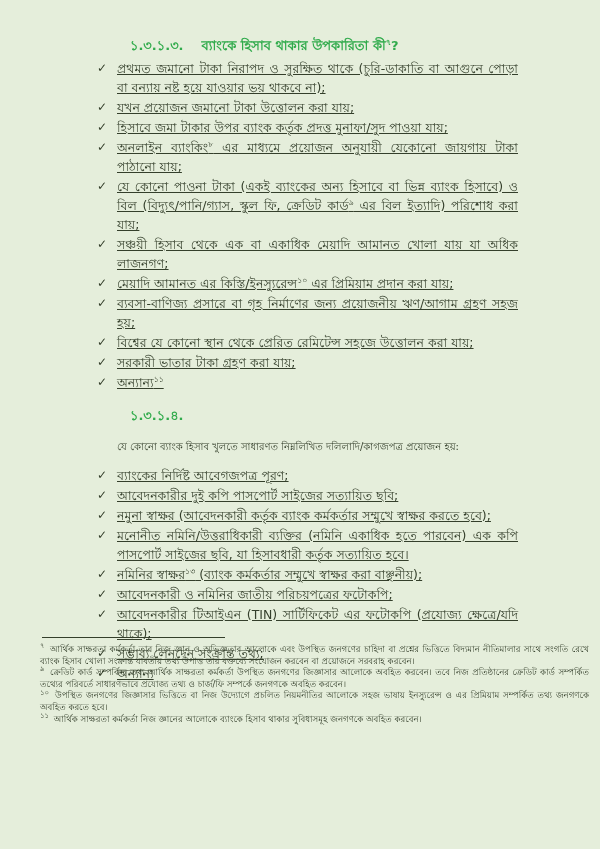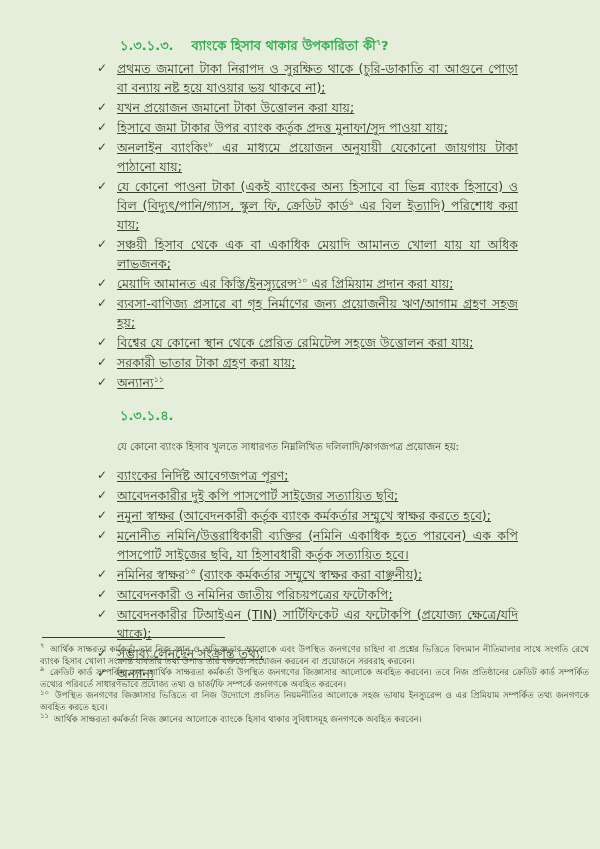--- a/index.html
+++ b/index.html
@@ -9,21 +9,21 @@
     background:#e5eedb;
     font-family:"DejaVu Sans","Liberation Sans",sans-serif;
     color:#343f2b;
     overflow:hidden;
     box-sizing:border-box;
   }
   .content{padding:36px 82px 0 97px;}
   .heading{
     display:flex;
     gap:18px;
-    margin-left:23px;
+    margin-left:33px;
     font-weight:bold;
     font-size:13px;
     line-height:19px;
     color:#31ab4c;
     margin-bottom:4px;
   }
   .heading .h-title{flex:1;}
   .intro{
     margin:12px 0 10px 20px;
     font-size:10px;
@@ -102,21 +102,21 @@
           <li>
             <span class="check">✓</span>
             <span class="item-text">অনলাইন ব্যাংকিং<sup>৮</sup> এর মাধ্যমে প্রয়োজন অনুযায়ী যেকোনো জায়গায় টাকা পাঠানো যায়;</span>
           </li>
           <li>
             <span class="check">✓</span>
             <span class="item-text">যে কোনো পাওনা টাকা (একই ব্যাংকের অন্য হিসাবে বা ভিন্ন ব্যাংক হিসাবে) ও বিল (বিদ্যুৎ/পানি/গ্যাস, স্কুল ফি, ক্রেডিট কার্ড<sup>৯</sup> এর বিল ইত্যাদি) পরিশোধ করা যায়;</span>
           </li>
           <li>
             <span class="check">✓</span>
-            <span class="item-text">সঞ্চয়ী হিসাব থেকে এক বা একাধিক মেয়াদি আমানত খোলা যায় যা অধিক লাভজনক;</span>
+            <span class="item-text">সঞ্চয়ী হিসাব থেকে এক বা একাধিক মেয়াদি আমানত খোলা যায় যা অধিক লাজনগণ;</span>
           </li>
           <li>
             <span class="check">✓</span>
             <span class="item-text">মেয়াদি আমানত এর কিস্তি/ইনস্যুরেন্স<sup>১০</sup> এর প্রিমিয়াম প্রদান করা যায়;</span>
           </li>
           <li>
             <span class="check">✓</span>
             <span class="item-text">ব্যবসা-বাণিজ্য প্রসারে বা গৃহ নির্মাণের জন্য প্রয়োজনীয় ঋণ/আগাম গ্রহণ সহজ হয়;</span>
           </li>
           <li>

